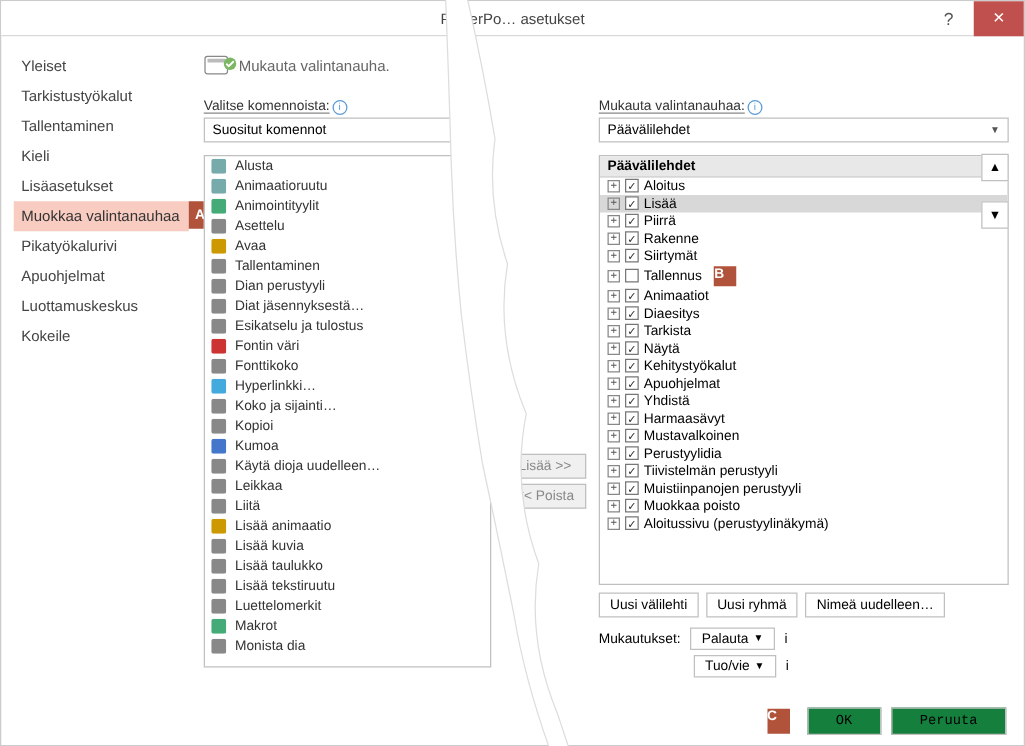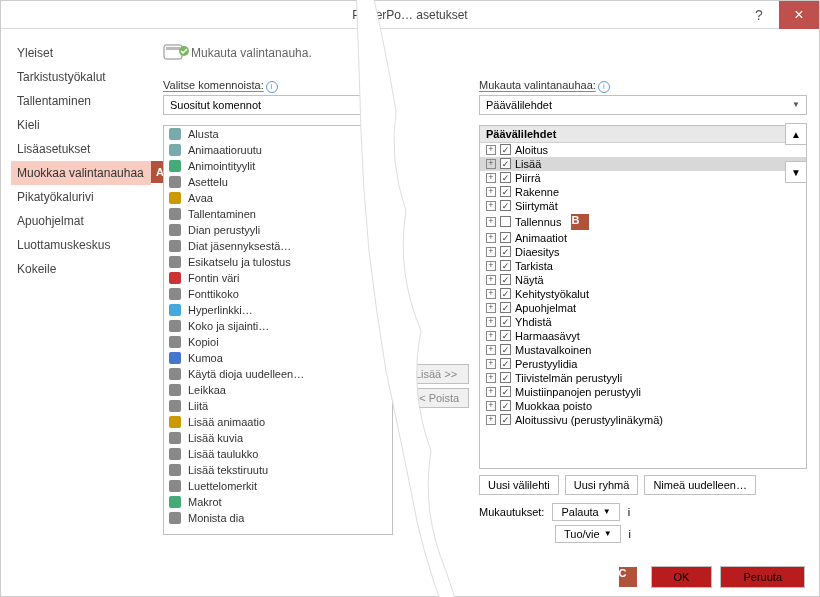--- a/index.html
+++ b/index.html
@@ -60,21 +60,21 @@
 .updown { position:absolute; right:0; top:44px; display:flex; flex-direction:column; gap:16px; }
 .updown .sq { width:22px; height:22px; border:1px solid #c0c0c0; background:#fff; display:flex; align-items:center; justify-content:center; font-size:10px; }
 
 .right-wrap { position:relative; }
 .btn-row { display:flex; gap:6px; margin-top:6px; }
 .btn-row .b { border:1px solid #c0c0c0; background:#fff; font-size:11px; padding:3px 8px; cursor:pointer; }
 .bottom-opts { margin-top:8px; font-size:11px; display:flex; align-items:center; gap:8px; }
 .bottom-opts .b { border:1px solid #c0c0c0; background:#fff; font-size:11px; padding:2px 8px; cursor:pointer; display:flex; gap:4px; align-items:center; }
 
 .footer { position:absolute; bottom:8px; right:14px; display:flex; align-items:center; gap:8px; }
-.footer .fb { border:1px solid #c0c0c0; background:#b91c1c; font-size:11px; padding:4px 22px; cursor:pointer; }
+.footer .fb { border:1px solid #c0c0c0; background:#15803d; font-size:11px; padding:4px 22px; cursor:pointer;font-family:Liberation Mono, monospace; }
 
 .tear { position:absolute; pointer-events:none; left:-10px; top:-10px; width:850px; height:620px; }
 </style>
 </head>
 <body>
 
 <div class="window">
   <div class="titlebar">
     <span></span>
     <span class="title">PowerPo… asetukset</span>

